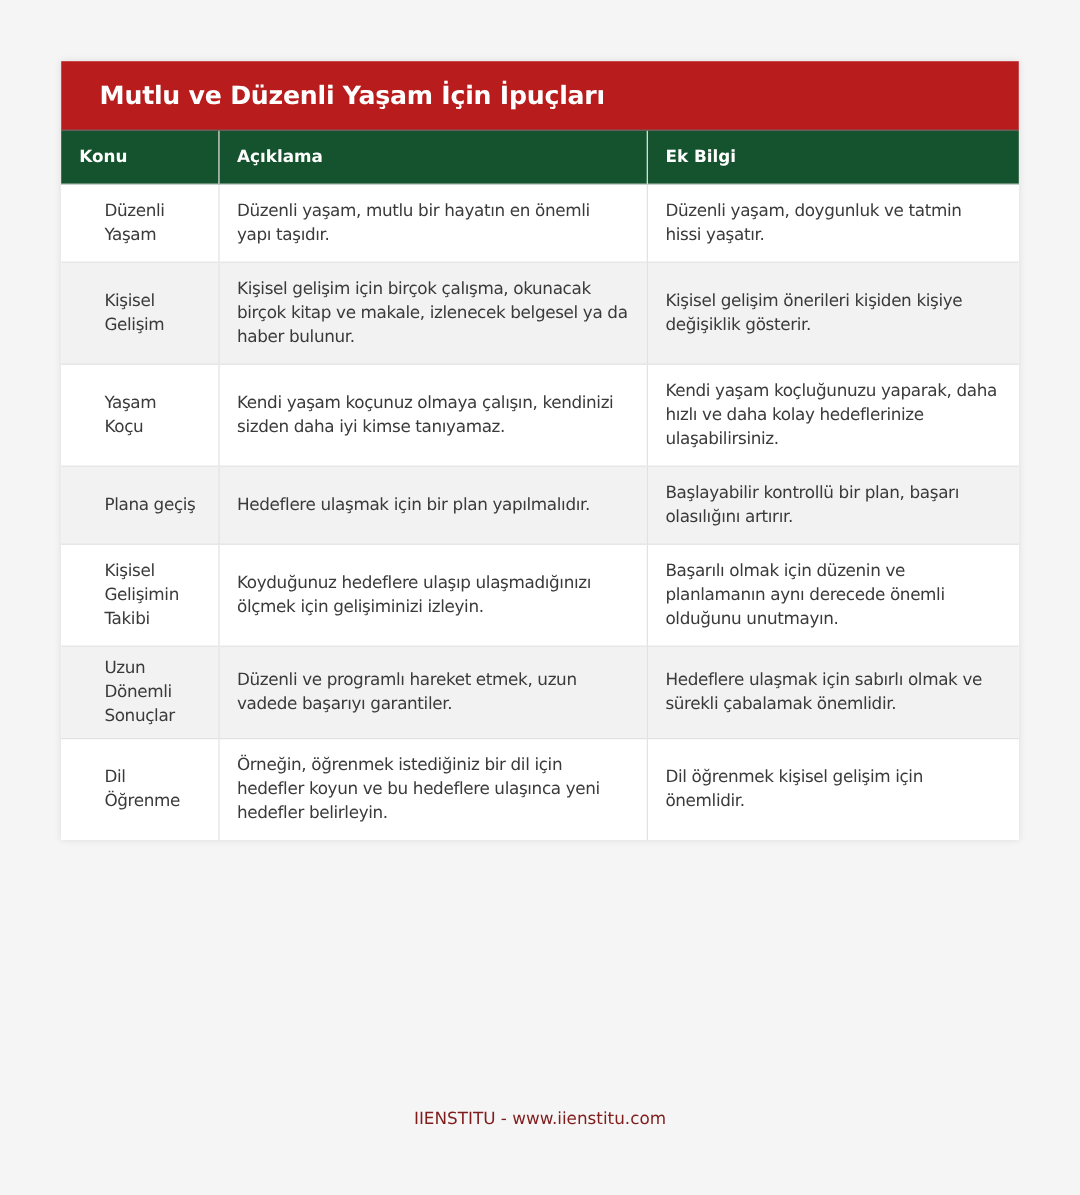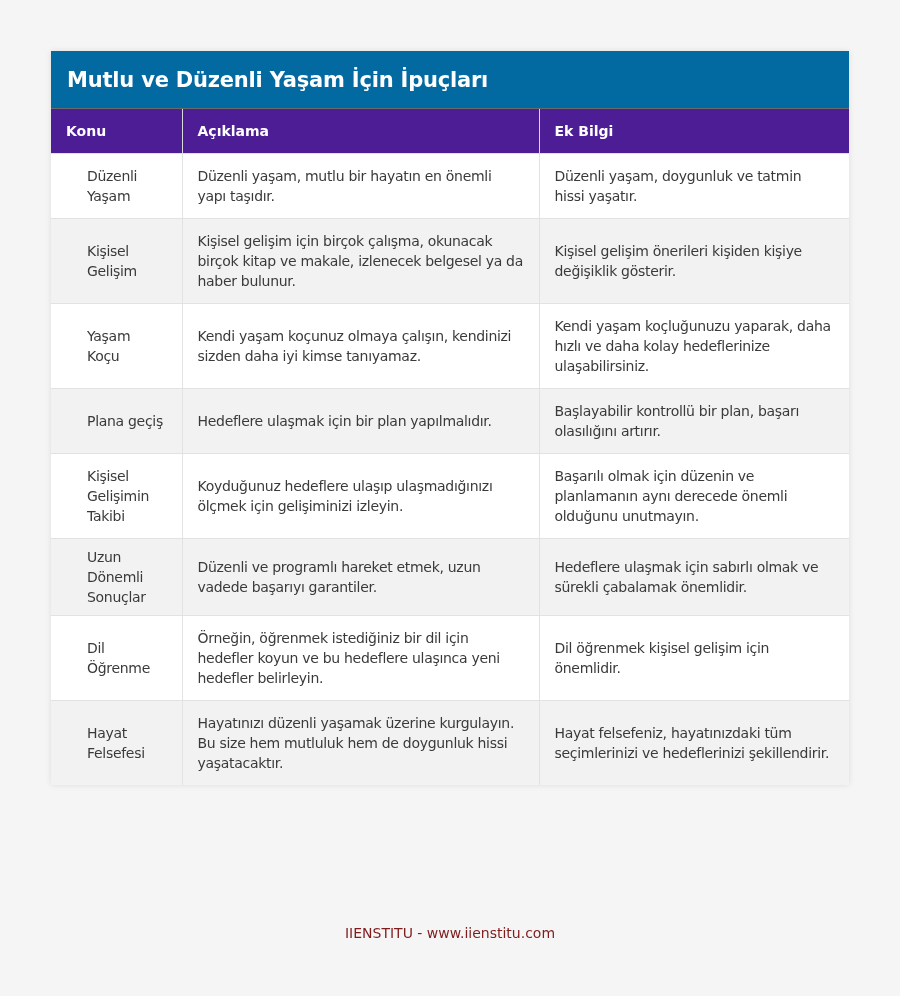--- a/index.html
+++ b/index.html
@@ -11,41 +11,41 @@
       position: relative;
     }
     .card {
       position: absolute;
       left: 51px; top: 51px;
       width: 798px;
       background: #fff;
       box-shadow: 0 0 6px rgba(0,0,0,0.10);
     }
     .title-bar {
-      background: #0369a1;
+      background: #b91c1c;
       height: 57px;
       display: flex; align-items: center;
-      padding-left: 16px;
+      padding-left: 32px;
       color: #fff;
       font-weight: bold;
       font-size: 21px;
       letter-spacing: -0.2px;
       border-bottom: 1px solid #6a6a6a;
     }
     table {
       width: 100%;
       border-collapse: collapse;
       table-layout: fixed;
       font-size: 14px;
     }
     col.c1 { width: 131px; }
     col.c2 { width: 357px; }
     col.c3 { width: 310px; }
     thead th {
-      background: #4c1d95;
+      background: #14532d;
       color: #fff;
       text-align: left;
       font-weight: bold;
       font-size: 14px;
       height: 44px;
       padding: 0 15px;
       border-left: 1px solid #d8d8d8;
     }
     thead th:first-child { border-left: none; }
     tbody td {
@@ -117,22 +117,17 @@
       <tr class="h2">
         <td>Uzun Dönemli Sonuçlar</td>
         <td>Düzenli ve programlı hareket etmek, uzun vadede başarıyı garantiler.</td>
         <td>Hedeflere ulaşmak için sabırlı olmak ve sürekli çabalamak önemlidir.</td>
       </tr>
       <tr class="h3">
         <td>Dil Öğrenme</td>
         <td>Örneğin, öğrenmek istediğiniz bir dil için hedefler koyun ve bu hedeflere ulaşınca yeni hedefler belirleyin.</td>
         <td>Dil öğrenmek kişisel gelişim için önemlidir.</td>
       </tr>
-      <tr class="h3">
-        <td>Hayat Felsefesi</td>
-        <td>Hayatınızı düzenli yaşamak üzerine kurgulayın. Bu size hem mutluluk hem de doygunluk hissi yaşatacaktır.</td>
-        <td>Hayat felsefeniz, hayatınızdaki tüm seçimlerinizi ve hedeflerinizi şekillendirir.</td>
-      </tr>
     </tbody>
   </table>
 </div>
 
 <div class="footer">IIENSTITU - www.iienstitu.com</div>
 
 </body></html>

